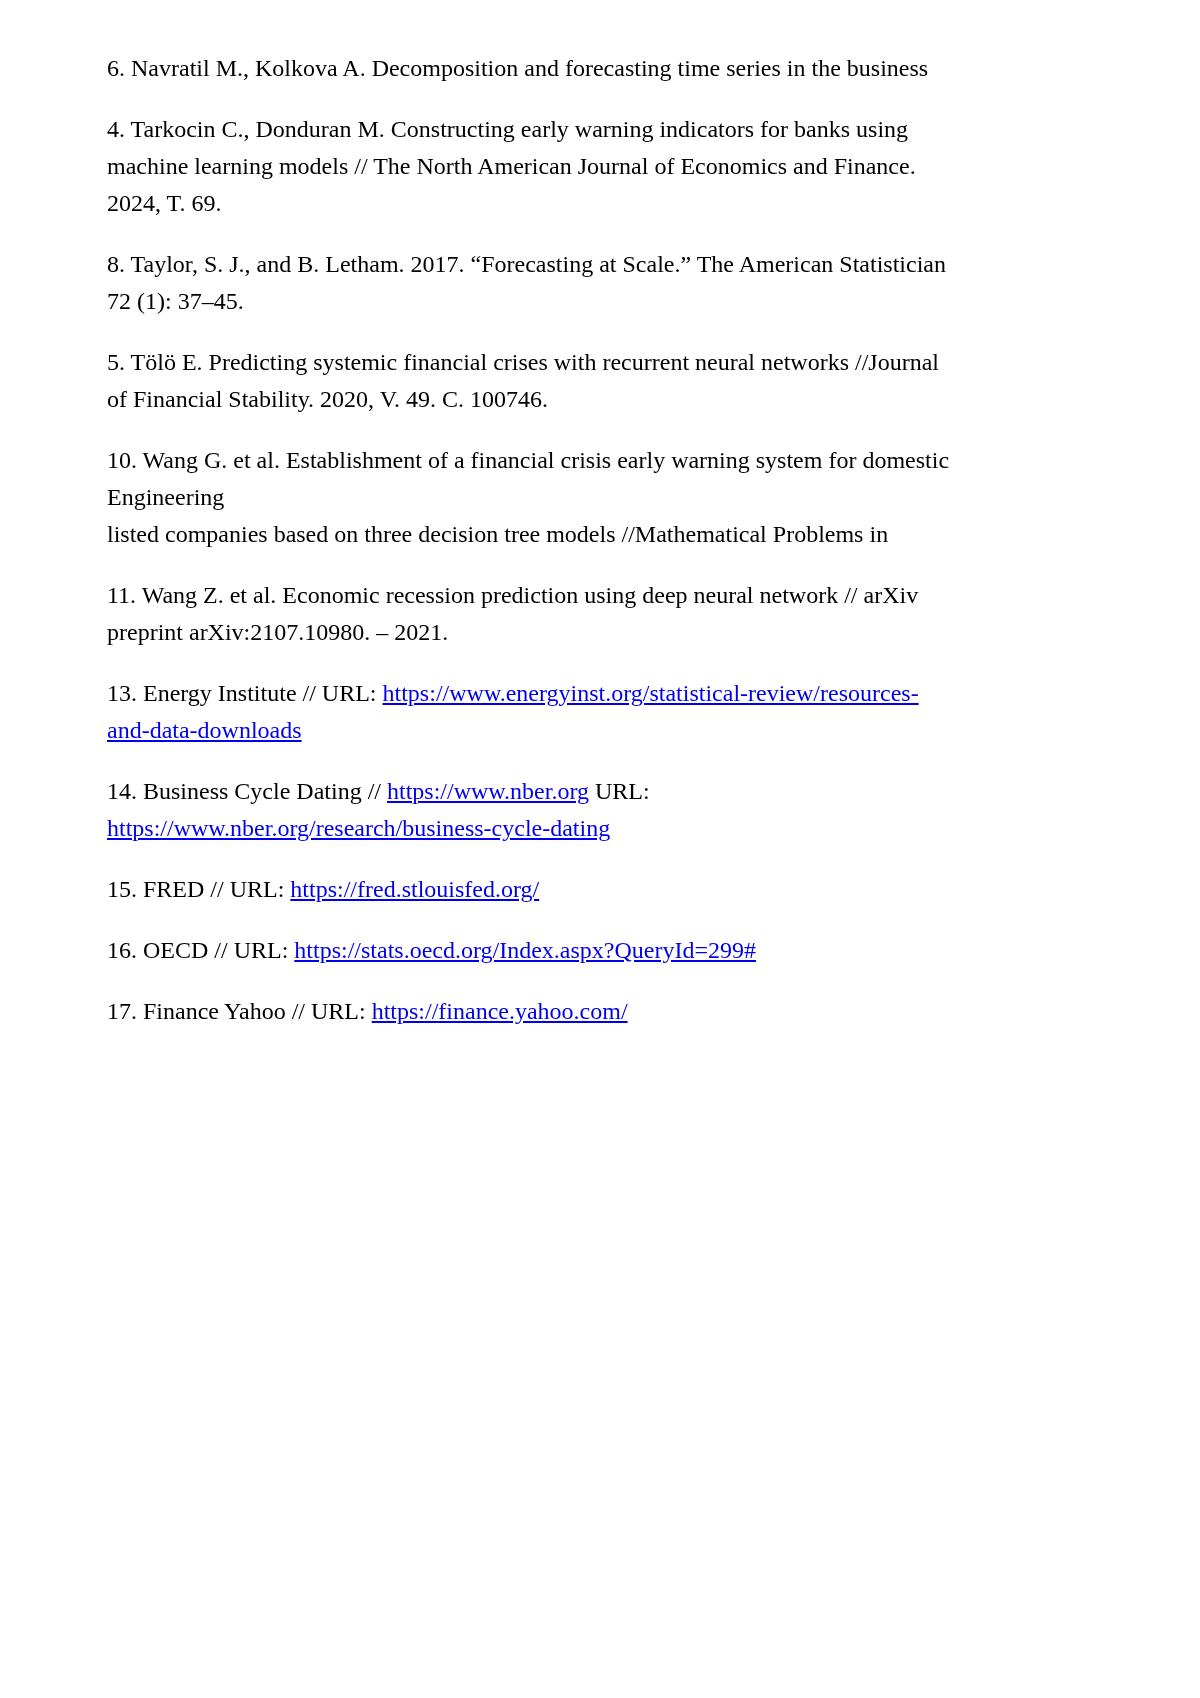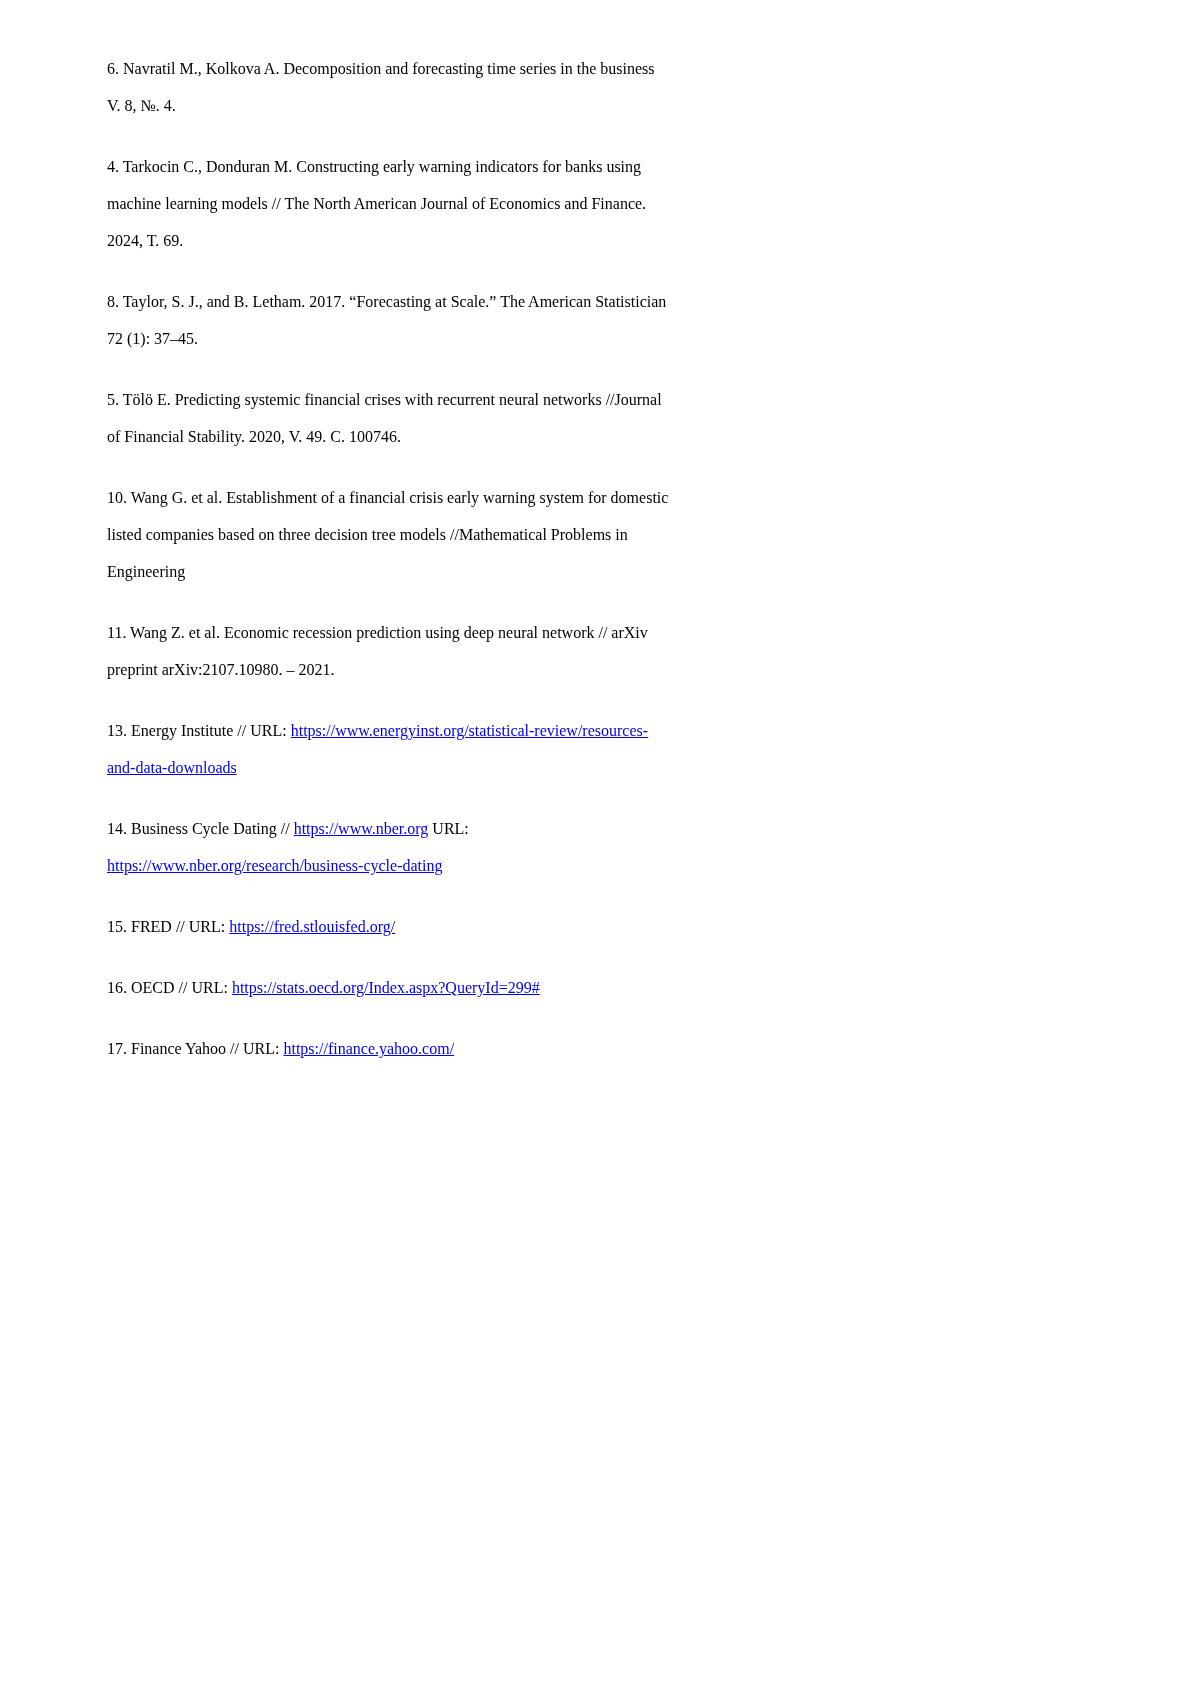--- a/index.html
+++ b/index.html
@@ -11,21 +11,21 @@
     height: 1698px;
     background: #ffffff;
     overflow: hidden;
   }
   .page {
     box-sizing: border-box;
     width: 1200px;
     height: 1698px;
     padding: 50px 70px 0 107px;
     font-family: "Liberation Serif", "DejaVu Serif", serif;
-    font-size: 16px;
+    font-size: 24px;
     color: #000000;
   }
   .reference {
     margin: 0 0 24px 0;
     line-height: 37px;
   }
   .ref-line {
     display: block;
     white-space: pre;
   }
@@ -38,39 +38,38 @@
     cursor: pointer;
   }
 </style>
 </head>
 <body style="background: rgb(255, 255, 255);">
 
 <div class="page">
   <div id="references-list">
       <p class="reference">
         <span class="ref-line"><span class="ref-text">6. Navratil M., Kolkova A. Decomposition and forecasting time series in the business</span></span>
-        <span class="ref-line"><span class="ref-text">V. 8, №. 4.</span></span>
       </p>
       <p class="reference">
         <span class="ref-line"><span class="ref-text">4. Tarkocin C., Donduran M. Constructing early warning indicators for banks using</span></span>
         <span class="ref-line"><span class="ref-text">machine learning models // The North American Journal of Economics and Finance.</span></span>
         <span class="ref-line"><span class="ref-text">2024, T. 69.</span></span>
       </p>
       <p class="reference">
         <span class="ref-line"><span class="ref-text">8. Taylor, S. J., and B. Letham. 2017. “Forecasting at Scale.” The American Statistician</span></span>
         <span class="ref-line"><span class="ref-text">72 (1): 37–45.</span></span>
       </p>
       <p class="reference">
         <span class="ref-line"><span class="ref-text">5. Tölö E. Predicting systemic financial crises with recurrent neural networks //Journal</span></span>
         <span class="ref-line"><span class="ref-text">of Financial Stability. 2020, V. 49. C. 100746.</span></span>
       </p>
       <p class="reference">
         <span class="ref-line"><span class="ref-text">10. Wang G. et al. Establishment of a financial crisis early warning system for domestic</span></span>
+        <span class="ref-line"><span class="ref-text">Engineering</span></span>
         <span class="ref-line"><span class="ref-text">listed companies based on three decision tree models //Mathematical Problems in</span></span>
-        <span class="ref-line"><span class="ref-text">Engineering</span></span>
       </p>
       <p class="reference">
         <span class="ref-line"><span class="ref-text">11. Wang Z. et al. Economic recession prediction using deep neural network // arXiv</span></span>
         <span class="ref-line"><span class="ref-text">preprint arXiv:2107.10980. – 2021.</span></span>
       </p>
       <p class="reference">
       </p>
       <p class="reference">
         <span class="ref-line"><span class="ref-text">13. Energy Institute // URL: </span><a class="ref-link">https://www.energyinst.org/statistical-review/resources-</a></span>
         <span class="ref-line"><a class="ref-link">and-data-downloads</a></span>

